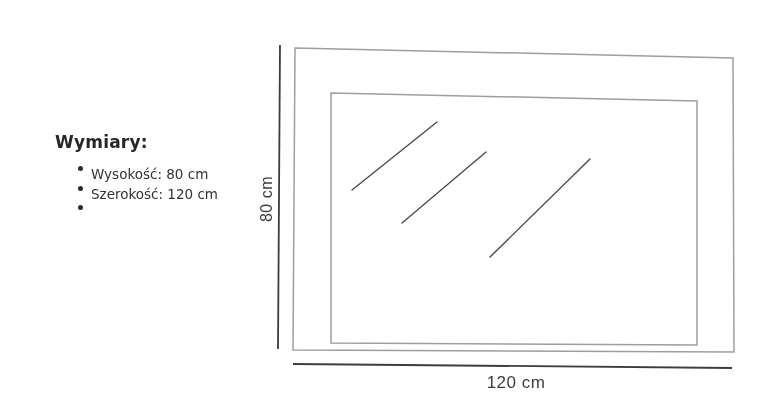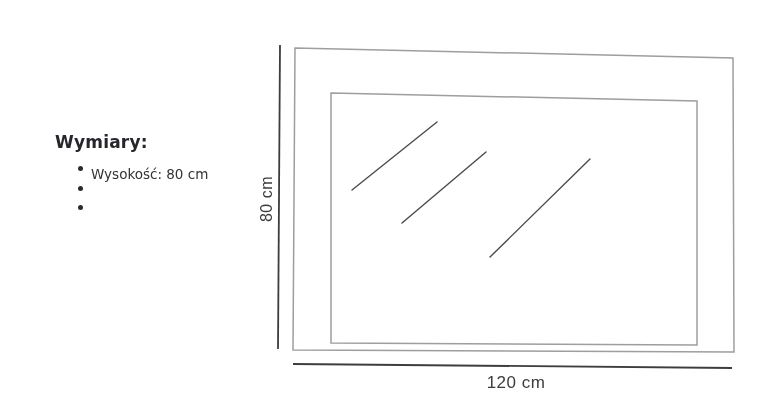--- a/index.html
+++ b/index.html
@@ -62,20 +62,21 @@
 
   <section class="panel">
     <h2 class="panel-heading">Wymiary:</h2>
     <ul class="dim-list">
       <li>
         <span class="bullet"></span>
         <span>Wysokość: 80 cm</span>
       </li>
       <li>
         <span class="bullet"></span>
+        <span>Szerokość: 120 cm</span>
       </li>
       <li>
         <span class="bullet"></span>
       </li>
     </ul>
   </section>
 
   <svg class="diagram" viewBox="0 0 764 400" aria-hidden="true">
 
     <polygon class="frame" points="295,48 733,58 734,352 293,350"></polygon>

